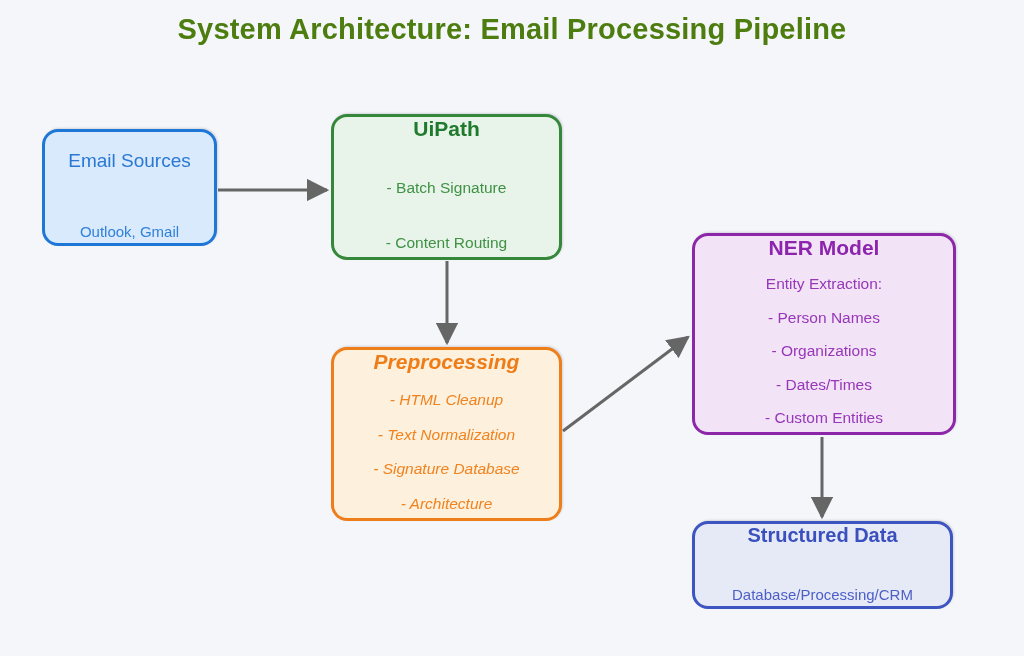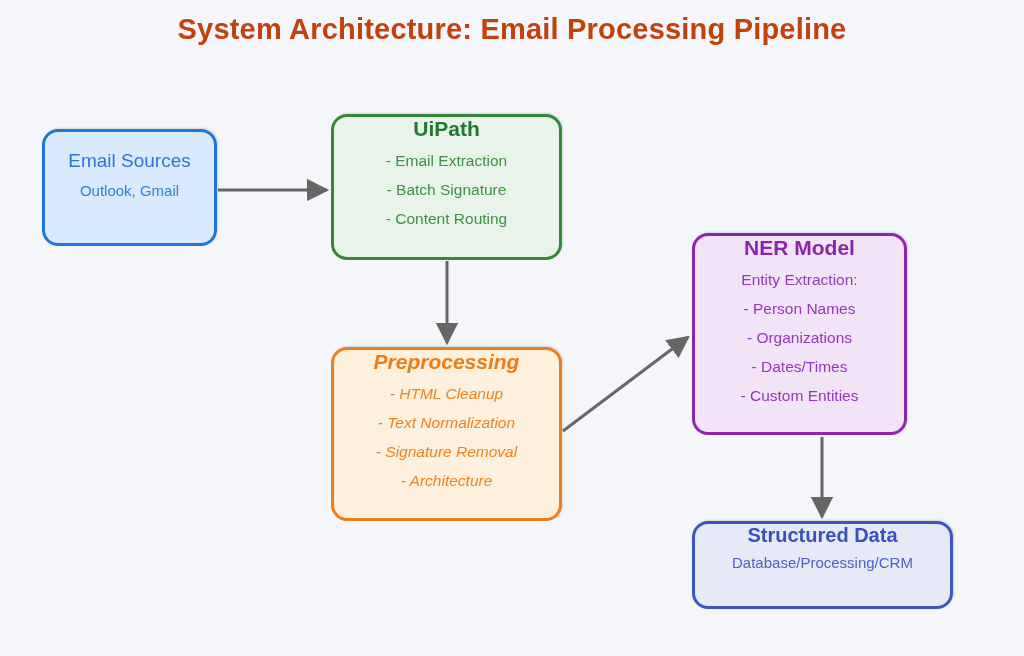--- a/index.html
+++ b/index.html
@@ -2,39 +2,39 @@
 <html><head>
 <meta charset="utf-8">
 <style>
   html,body{margin:0;padding:0;background:#f4f6fa;}
   .canvas{
     position:relative;width:1024px;height:656px;background:#f4f6fa;
     font-family:"Liberation Sans",sans-serif;overflow:hidden;
   }
   .diagram-title{
     position:absolute;top:13px;left:0;width:100%;text-align:center;
-    font-size:29px;font-weight:700;color:#c2410c;letter-spacing:.2px;
+    font-size:29px;font-weight:700;color:#4d7c0f;letter-spacing:.2px;
   }
   .node{
     position:absolute;border:3px solid var(--border,#888);
     background:var(--fill,#fff);border-radius:16px;
-    display:flex;flex-direction:column;align-items:center;justify-content:flex-start;
+    display:flex;flex-direction:column;align-items:center;justify-content:space-between;
     text-align:center;box-shadow:1px -1px 2px rgba(120,120,130,.25);
     box-sizing:border-box;
   }
   .node-title{font-weight:700;font-size:21px;color:var(--title-color,#222);margin-bottom:5px;}
   .node-title.plain{font-weight:400;font-size:19px;margin-bottom:8px;}
   .node-title.small{font-size:20px;}
   .node-line{font-size:15.5px;line-height:29px;color:var(--text-color,#333);}
   .node-sub{font-size:15px;line-height:22px;color:var(--text-color,#333);}
   .pad-down{padding-top:18px;}
   #node-email{left:42px;top:129px;width:175px;height:117px;}
   #node-uipath{left:331px;top:114px;width:231px;height:146px;}
   #node-preproc{left:331px;top:347px;width:231px;height:174px;font-style:italic;}
-  #node-ner{left:692px;top:233px;width:215px;height:202px;}
+  #node-ner{left:692px;top:233px;width:264px;height:202px;}
   #node-structured{left:692px;top:521px;width:261px;height:88px;}
   .arrows{position:absolute;left:0;top:0;width:1024px;height:656px;pointer-events:none;}
 </style>
 </head>
 <body>
 
 <div class="canvas" style="background: rgb(244, 246, 250);">
 
   <div class="diagram-title">System Architecture: Email Processing Pipeline</div>
 
@@ -50,30 +50,29 @@
     <line x1="822" y1="437" x2="822" y2="517" stroke="#666666" stroke-width="3" marker-end="url(#ah)"></line>
   </svg>
 
   <div class="node pad-down" id="node-email" style="--fill: #d8eafc; --border: #1e76d6; --title-color: #2a78d4; --text-color: #3181d8;">
     <div class="node-title plain">Email Sources</div>
     <div class="node-sub">Outlook, Gmail</div>
   </div>
 
   <div class="node" id="node-uipath" style="--fill: #e8f4e9; --border: #35873a; --title-color: #1f7a2d; --text-color: #3f9145;">
     <div class="node-title">UiPath</div>
-    <div class="node-line">- Email Extraction</div>
     <div class="node-line">- Batch Signature</div>
     <div class="node-line">- Content Routing</div>
   </div>
 
   <div class="node" id="node-preproc" style="--fill: #fdf0dc; --border: #ee7e19; --title-color: #ee7d18; --text-color: #f0831f;">
     <div class="node-title">Preprocessing</div>
     <div class="node-line">- HTML Cleanup</div>
     <div class="node-line">- Text Normalization</div>
-    <div class="node-line">- Signature Removal</div>
+    <div class="node-line">- Signature Database</div>
     <div class="node-line">- Architecture</div>
   </div>
 
   <div class="node" id="node-ner" style="--fill: #f2e4f6; --border: #8b27a8; --title-color: #8d24ad; --text-color: #9737b9;">
     <div class="node-title">NER Model</div>
     <div class="node-line">Entity Extraction:</div>
     <div class="node-line">- Person Names</div>
     <div class="node-line">- Organizations</div>
     <div class="node-line">- Dates/Times</div>
     <div class="node-line">- Custom Entities</div>

